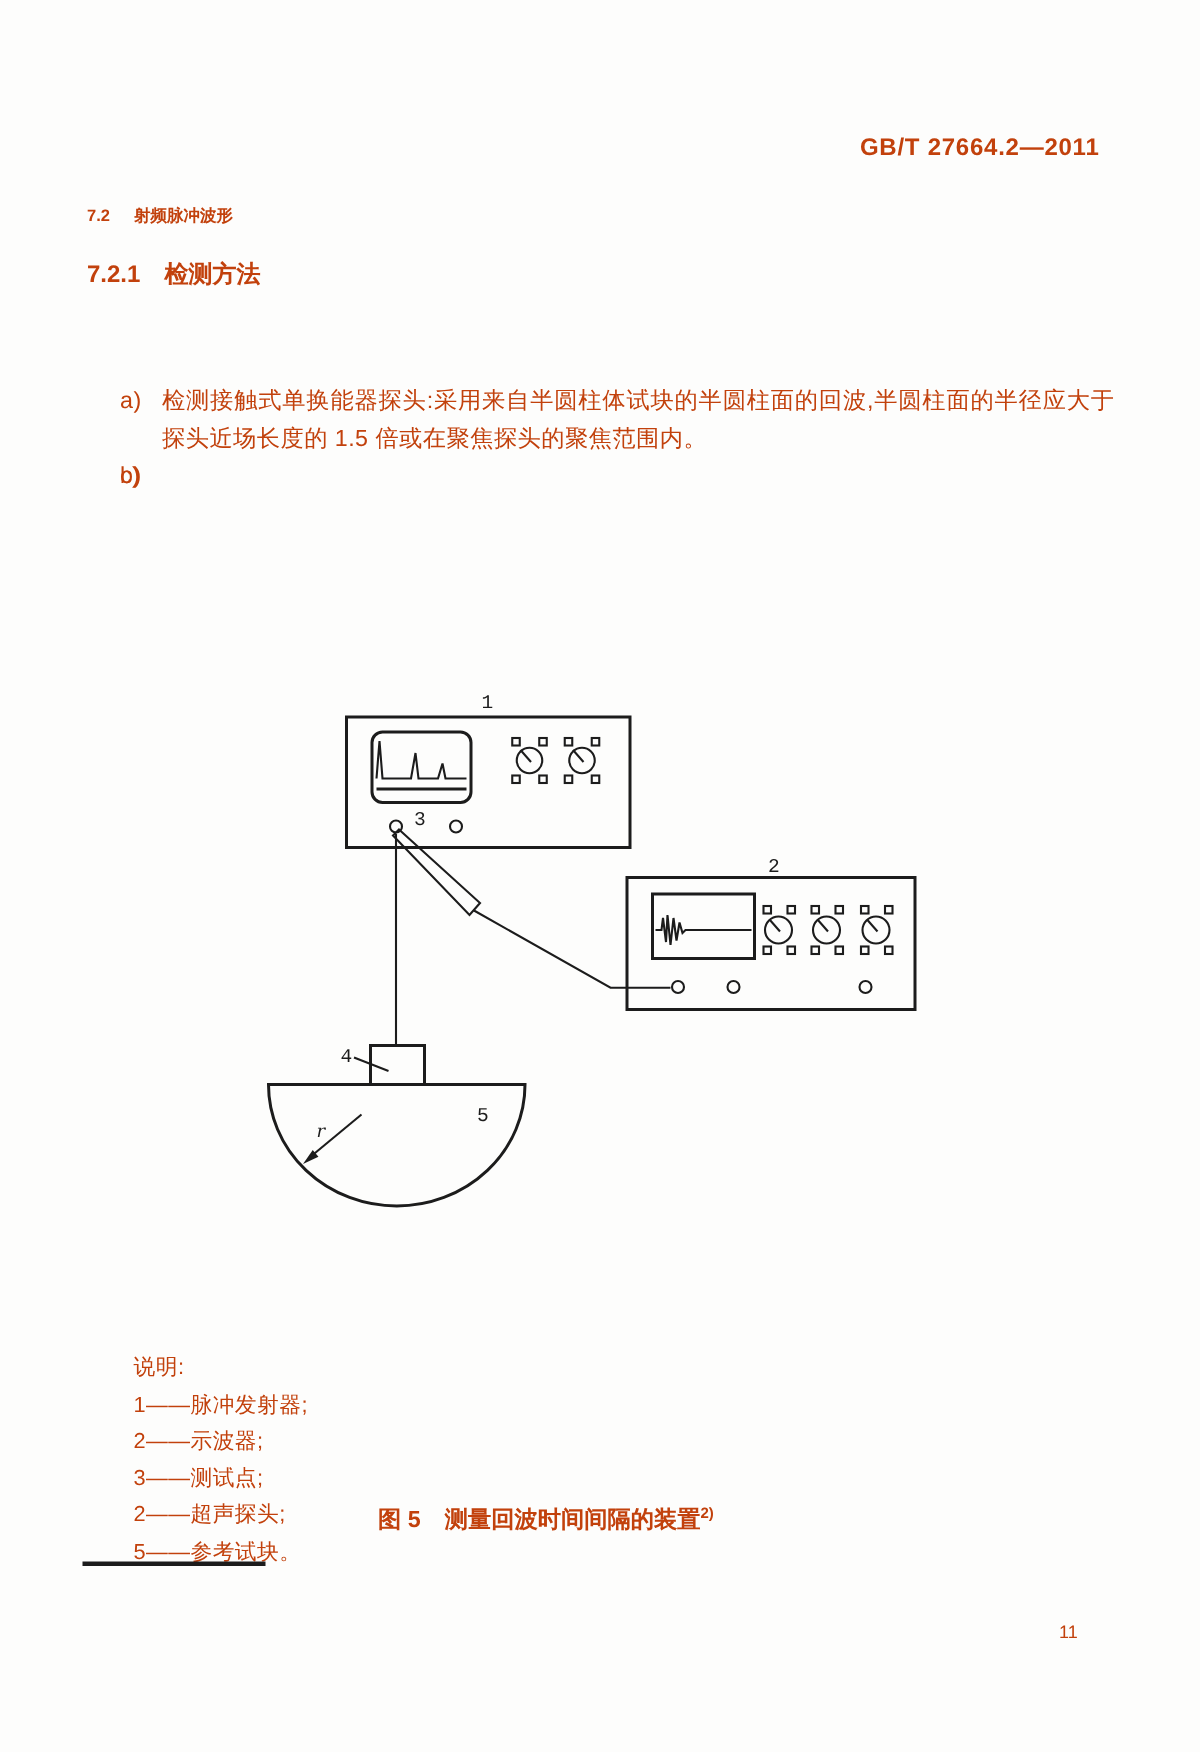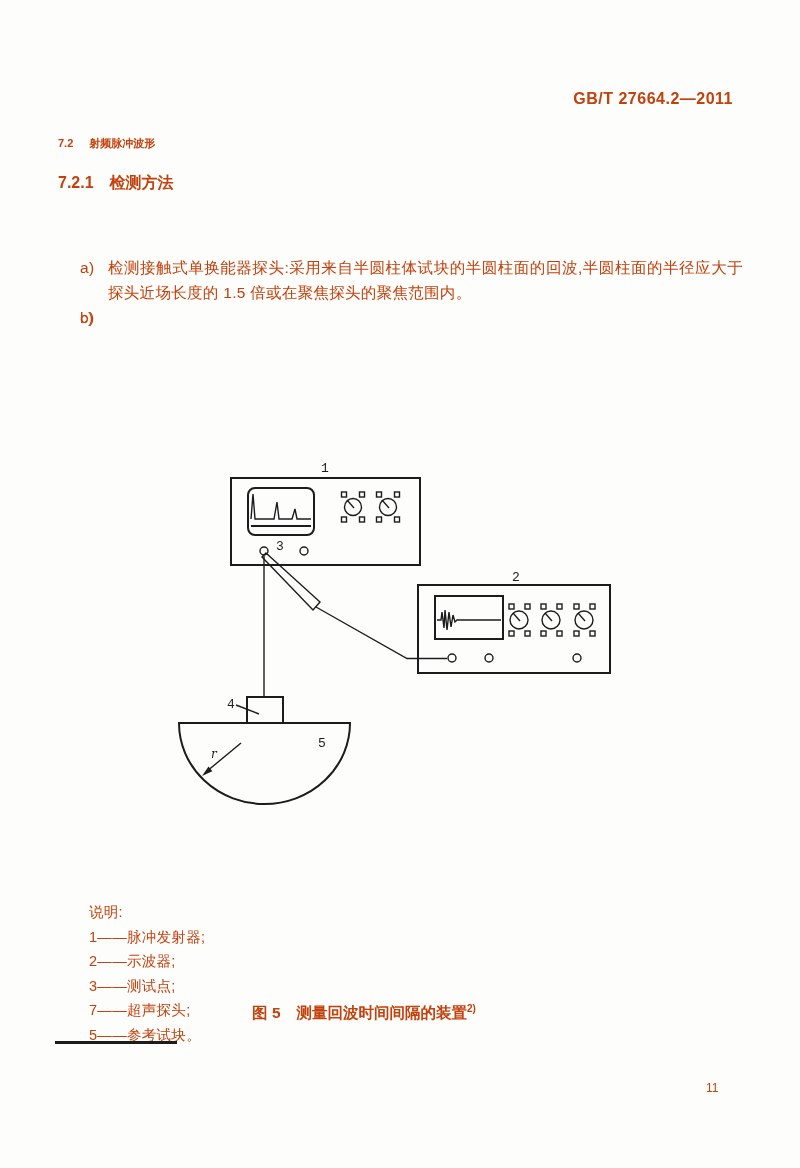--- a/index.html
+++ b/index.html
@@ -163,21 +163,21 @@
       <polygon points="202,326 208.5,316.6 212.3,321.2" fill="#1c1c1c"></polygon>
       <text x="211" y="308" font-family="'DejaVu Serif',serif" font-style="italic" font-size="12" fill="#1c1c1c">r</text>
     </g>
   </svg>
 
   <div class="legend">
     <div>说明:</div>
     <div>1——脉冲发射器;</div>
     <div>2——示波器;</div>
     <div>3——测试点;</div>
-    <div>7——超声探头;</div>
+    <div>2——超声探头;</div>
     <div>5——参考试块。</div>
   </div>
 
   <div class="fig-caption">
     <span class="num-gap">图 5</span><span>测量回波时间间隔的装置</span><sup>2)</sup>
   </div>
 
   <div class="fn-rule"></div>
 
 

